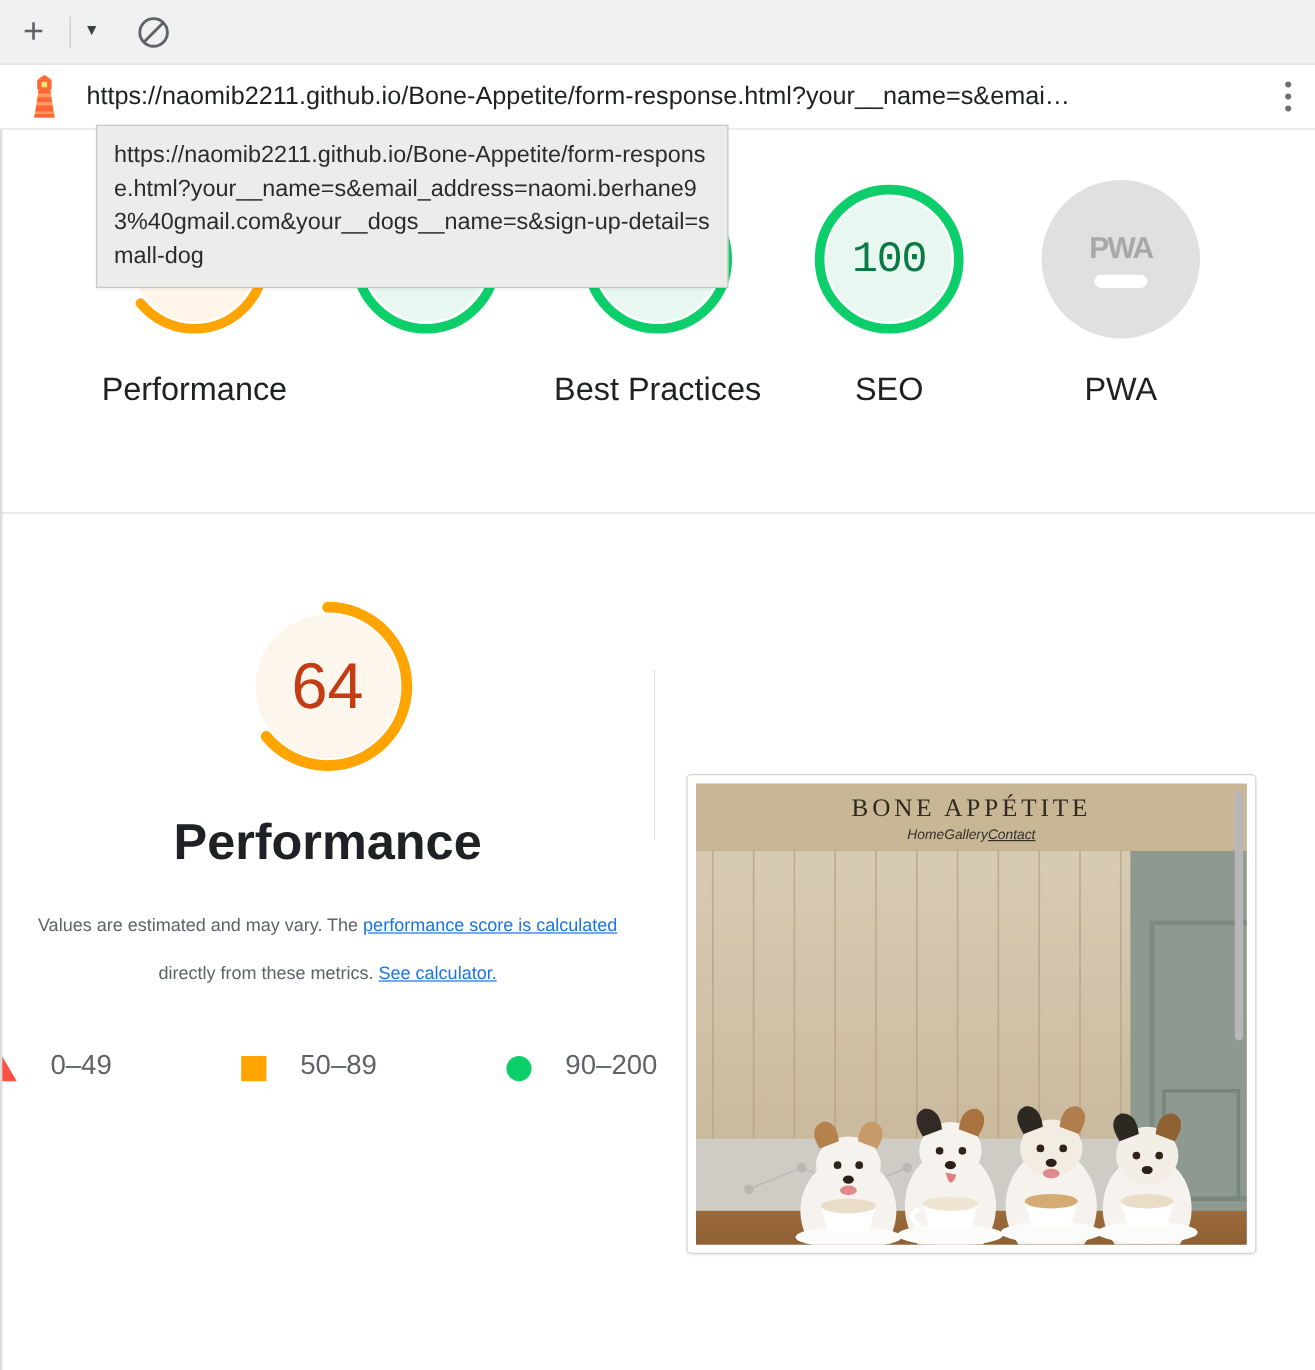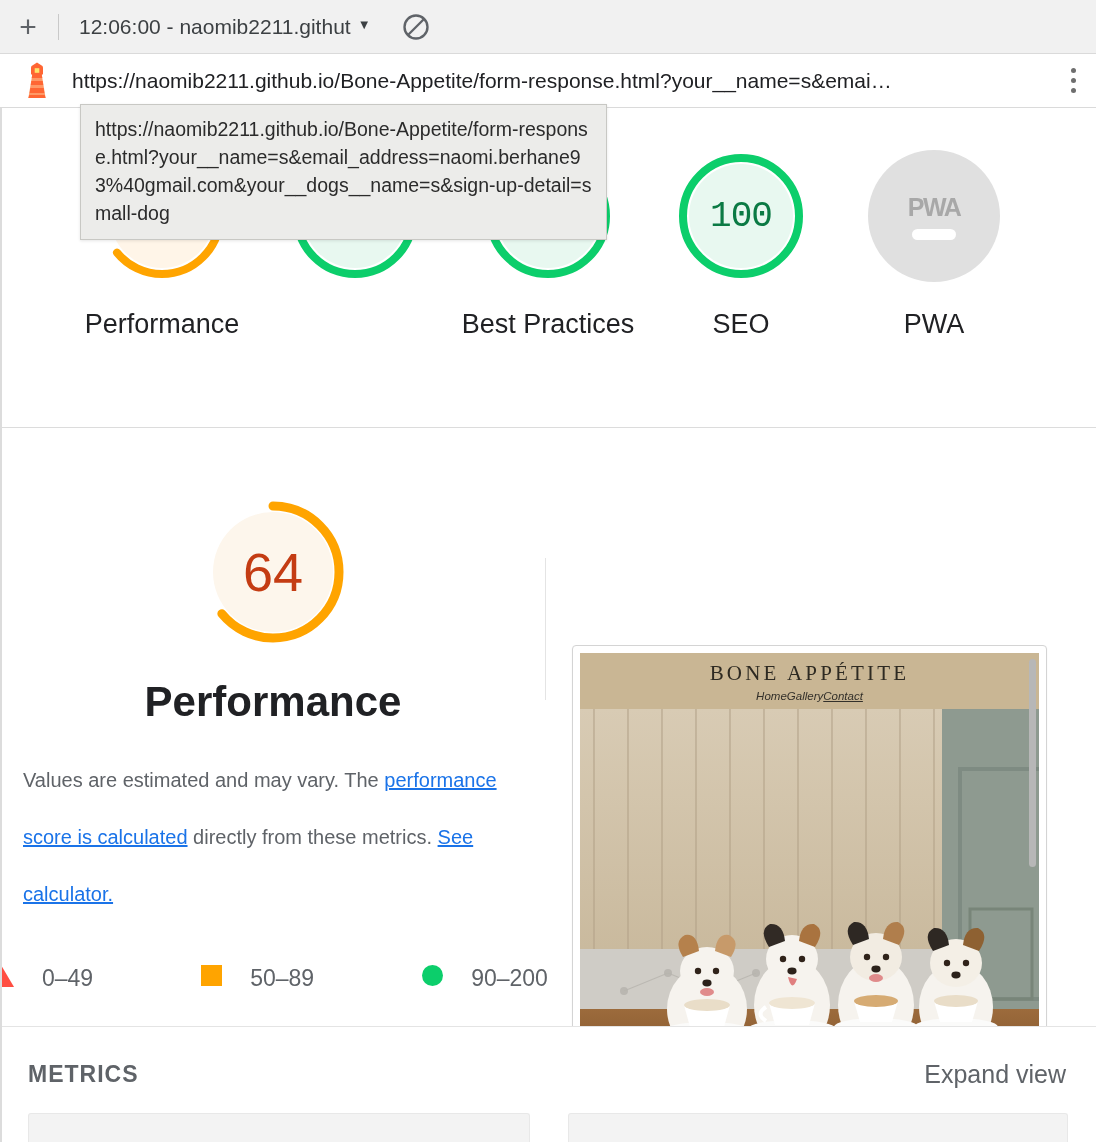--- a/index.html
+++ b/index.html
@@ -94,29 +94,29 @@
   .perf-section { position: relative; display: flex; padding: 68px 0 0 0; height: 584px;}
   .perf-left { width: 546px; display: flex; flex-direction: column; align-items: center; position: relative;}
   .big-gauge { position: relative; width: 152px; height: 152px; }
   .big-gauge svg { display:block; transform: rotate(-90deg); }
   .big-num {
     position: absolute; inset: 0; display:flex; align-items:center; justify-content:center;
     font-size: 54px; color: #c43c13; font-family: "Liberation Sans", sans-serif;
   }
   .perf-heading { margin-top: 30px; font-size: 42px; font-weight: bold; color: #202124; }
   .perf-desc {
-    margin-top: 26px; width: 500px; 
-    font-size: 20px; line-height: 57px; color: #5f6368;
+    margin-top: 26px; width: 500px; text-align: center;
+    font-size: 15px; line-height: 40px; color: #5f6368;
   }
   .perf-desc a { color: #1a73e8; text-decoration: underline; cursor: pointer; }
   .legend {
     margin-top: 42px; width: 546px; display: flex; align-items: center;
     padding-left: 0px; font-size: 23px; color: #5f6368;
   }
-  .legend-item { display: flex; align-items: flex-start; }
+  .legend-item { display: flex; align-items: flex-end; }
   .legend-item + .legend-item { margin-left: 108px; }
   .lg-tri { width: 0; height: 0; border-left: 13px solid transparent; border-right: 13px solid transparent; border-bottom: 22px solid #ff4e42; margin-left: -12px;}
   .lg-sq { width: 21px; height: 21px; background: #ffa400; }
   .lg-ci { width: 21px; height: 21px; border-radius: 50%; background: #0cce6b; }
   .legend-label { margin-left: 28px; white-space: nowrap; }
 
   .vdivider { position: absolute; left: 545px; top: 130px; width: 1px; height: 142px; background: #e4e4e4; }
 
   
   .thumb-frame {
@@ -162,21 +162,20 @@
   .metric-card.right { left: 568px; width: 500px; }
 </style>
 </head>
 <body>
 
 <div id="app">
 
   <div class="tabstrip">
     <div class="plus-btn">+</div>
     <div class="tab-divider"></div>
-    <div class="tab-label">12:06:00 - naomib2211.githut</div>
     <div class="tab-caret">▼</div>
     <div class="block-icon">
       <svg width="30" height="30" viewBox="0 0 24 24">
         <circle cx="12" cy="12" r="9.2" fill="none" stroke="#5f6368" stroke-width="1.9"></circle>
         <line x1="5.6" y1="18.4" x2="18.4" y2="5.6" stroke="#5f6368" stroke-width="1.9"></line>
       </svg>
     </div>
   </div>
 
   <div class="urlbar">
@@ -407,21 +406,15 @@
               <ellipse cx="312" cy="292" rx="22" ry="6" fill="#d6ab73"></ellipse>
               <ellipse cx="392" cy="318" rx="42" ry="9" fill="#fbfbfa"></ellipse>
               <path d="M370 292 h44 l-6 21 h-32 z" fill="#ffffff"></path>
               <ellipse cx="392" cy="292" rx="22" ry="6" fill="#e9ddc8"></ellipse>
             </g>
           </svg>
         </div>
       </div>
     </div>
 
-    <div class="metrics-bar">
-      <div class="metrics-label">METRICS</div>
-      <div class="expand-view">Expand view</div>
-      <div class="metric-card left"></div>
-      <div class="metric-card right"></div>
-    </div>
 
   </div>
 </div>
 
 </body></html>

